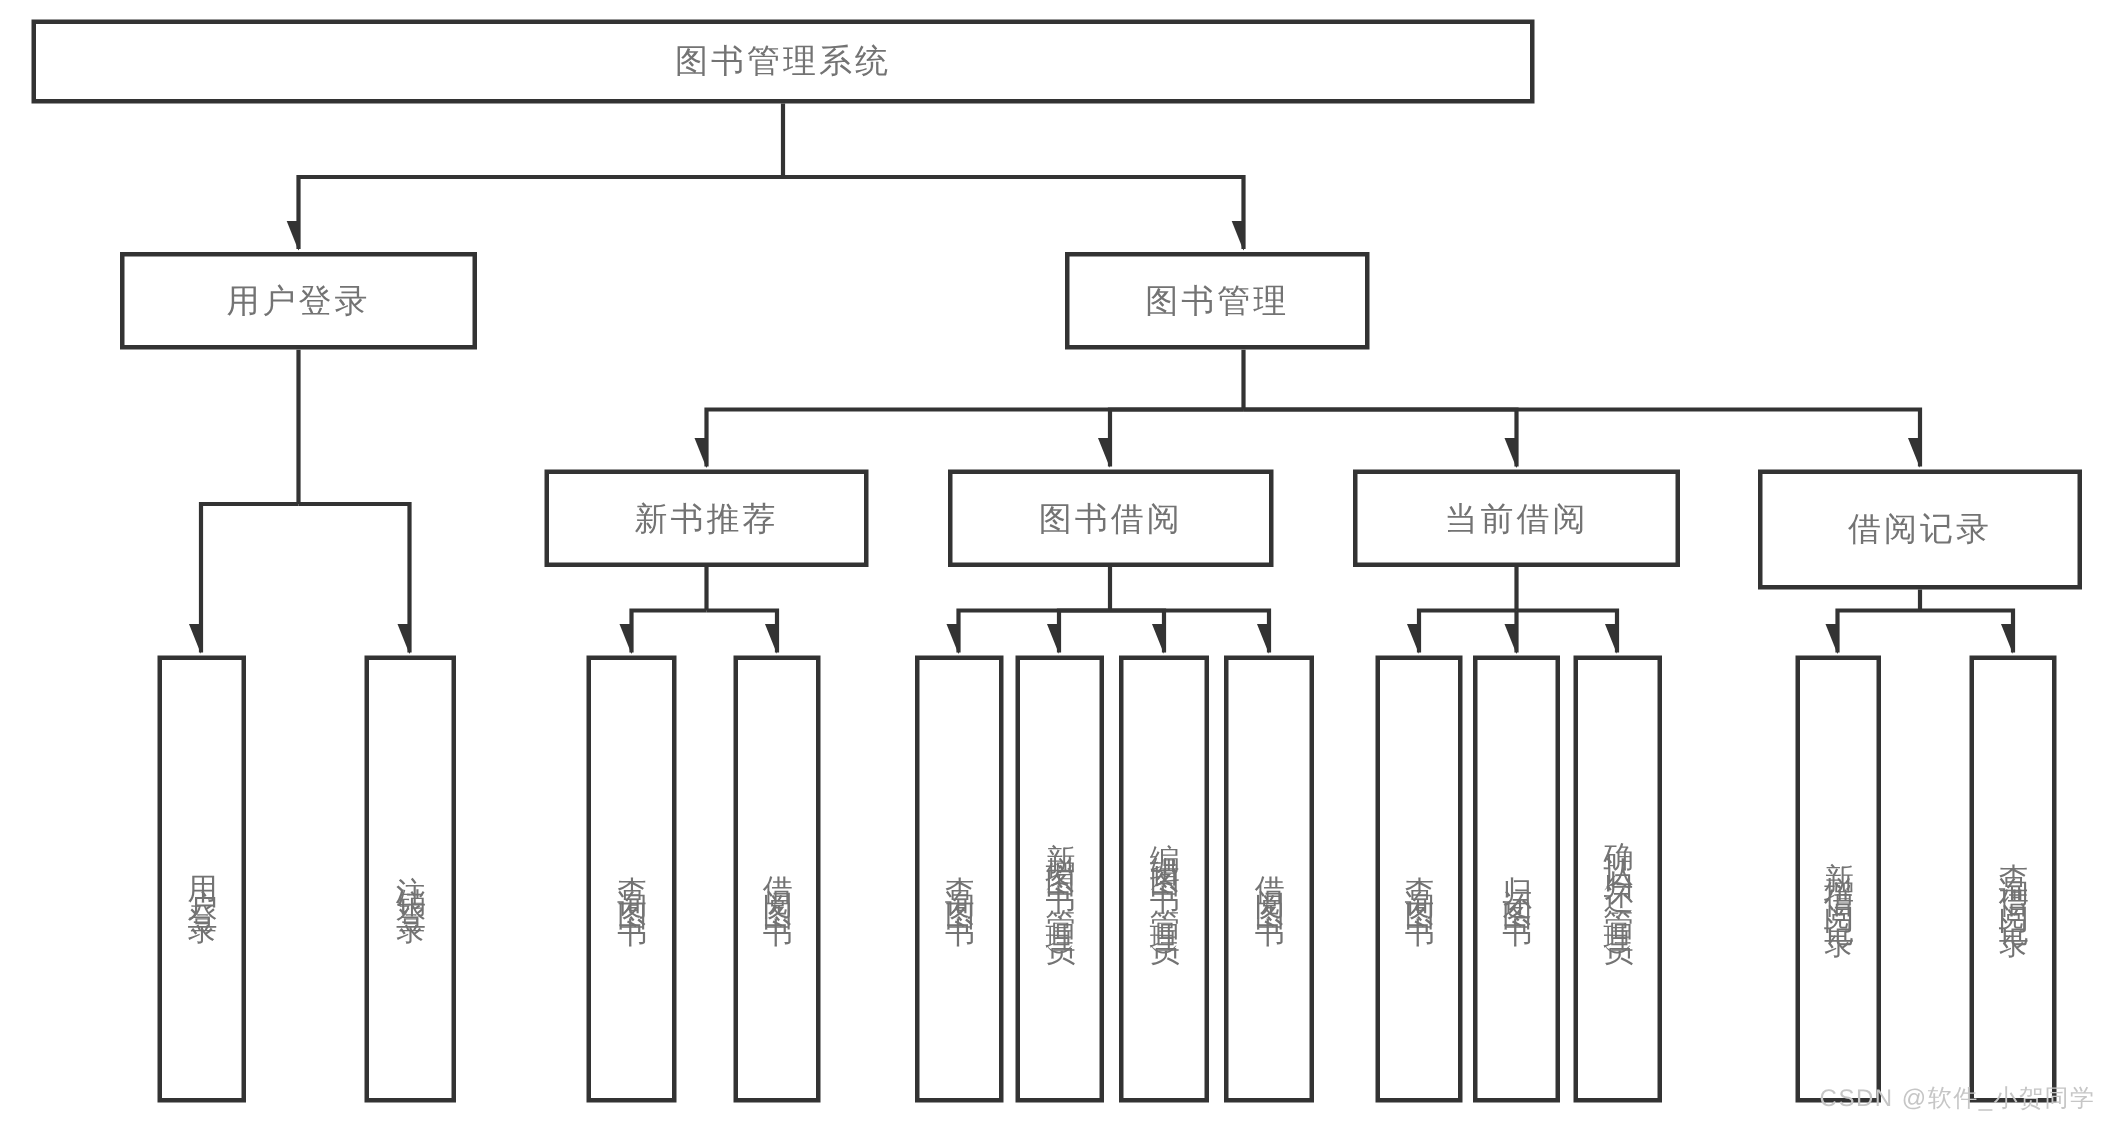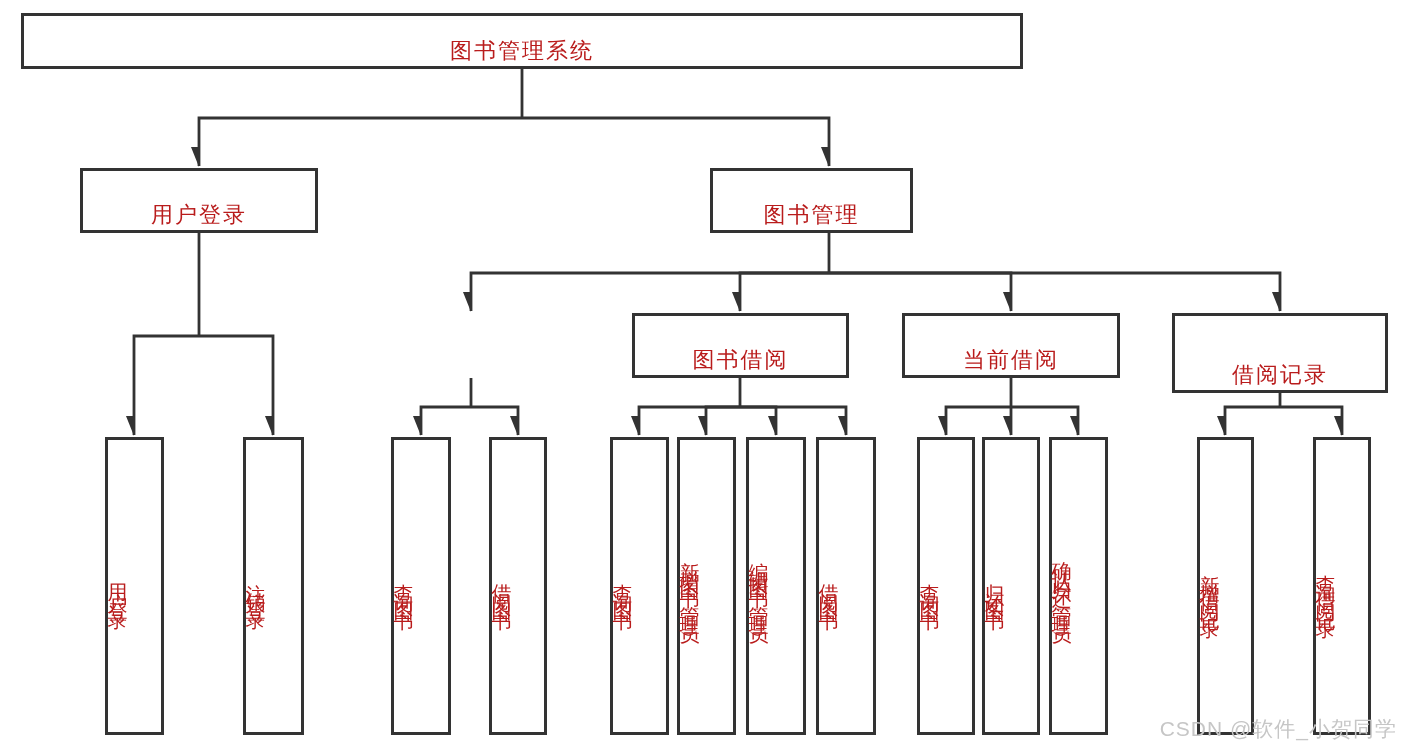--- a/index.html
+++ b/index.html
@@ -10,36 +10,36 @@
     overflow:hidden;
     font-family:"Liberation Sans","DejaVu Sans",sans-serif;
   }
   #edges{position:absolute;left:0;top:0;width:1405px;height:747px;}
   .node{
     position:absolute;
     box-sizing:border-box;
     background:#ffffff;
     border:3px solid #333333;
     display:flex;
-    align-items:flex-end;
+    align-items:center;
     justify-content:center;
-    color:#b91c1c;
+    color:#737373;
   }
   .node.h{font-size:22px;letter-spacing:2px;white-space:nowrap;}
   .node.v{
     writing-mode:vertical-rl;
     text-orientation:mixed;
     font-size:20px;
     letter-spacing:9px;
     line-height:1;
   }
   #watermark{
     position:absolute;
     right:8px;bottom:4px;
-    font-size:21px;
+    font-size:16px;
     color:#c6c6c6;
     letter-spacing:1px;
     white-space:nowrap;
   }
 </style>
 </head>
 <body>
 
 <div id="canvas">
 
@@ -90,20 +90,23 @@
     <span>图书管理系统</span>
   </div>
 
   <div class="node h" style="left:80px;top:168px;width:238px;height:65px">
     <span>用户登录</span>
   </div>
   <div class="node h" style="left:710px;top:168px;width:203px;height:65px">
     <span>图书管理</span>
   </div>
 
+  <div class="node h" style="left:363px;top:313px;width:216px;height:65px">
+    <span>新书推荐</span>
+  </div>
   <div class="node h" style="left:902px;top:313px;width:218px;height:65px">
     <span>当前借阅</span>
   </div>
   <div class="node h" style="left:632px;top:313px;width:217px;height:65px">
     <span>图书借阅</span>
   </div>
   <div class="node h" style="left:1172px;top:313px;width:216px;height:80px">
     <span>借阅记录</span>
   </div>
 

